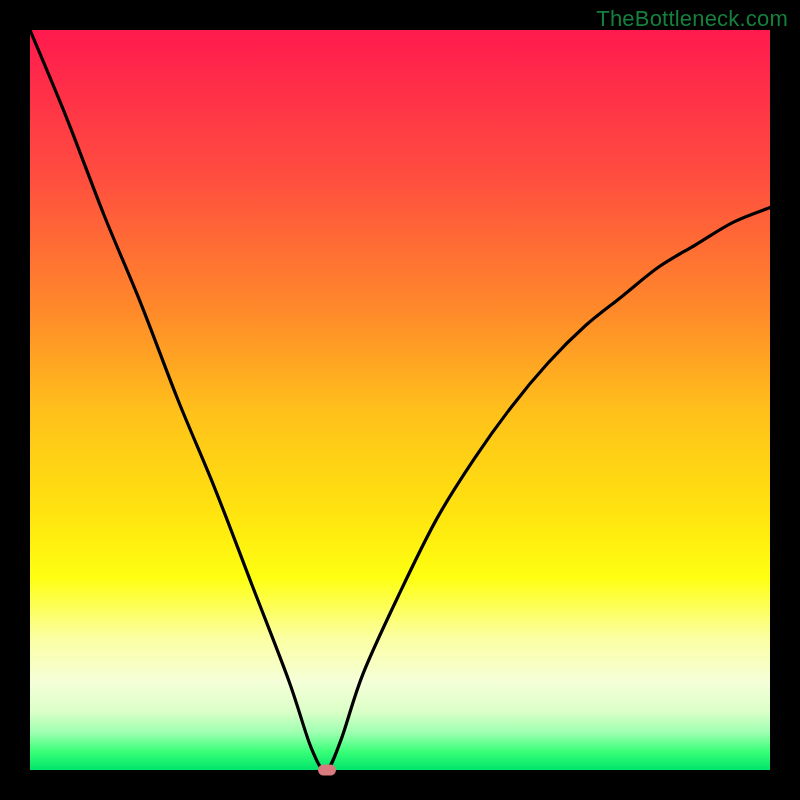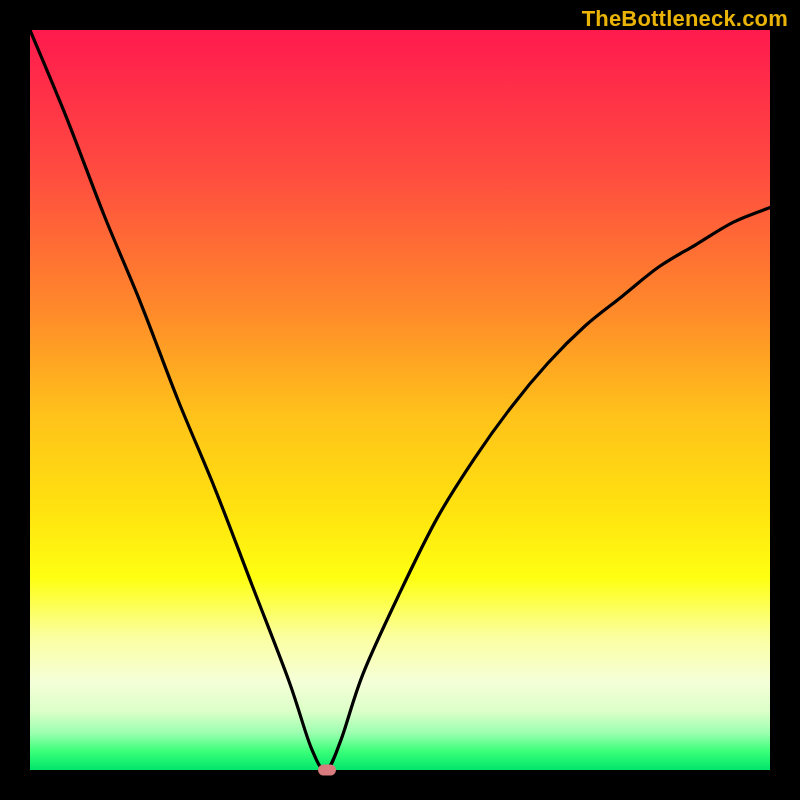--- a/index.html
+++ b/index.html
@@ -35,24 +35,24 @@
       #dcffc8 92%,
       #9cffb0 95%,
       #3aff79 97.5%,
       #00e56a 100%
     );
   }
   .watermark {
     position: absolute;
     top: 6px;
     right: 12px;
-    color: #eab308;
+    color: #15803d;
     font-size: 22px;
     letter-spacing: 0.2px;
-    font-weight: 700;
+    font-weight: 400;
     user-select: none;
   }
   svg.curve {
     position: absolute;
     left: 0;
     top: 0;
     width: 740px;
     height: 740px;
   }
   .dot {

